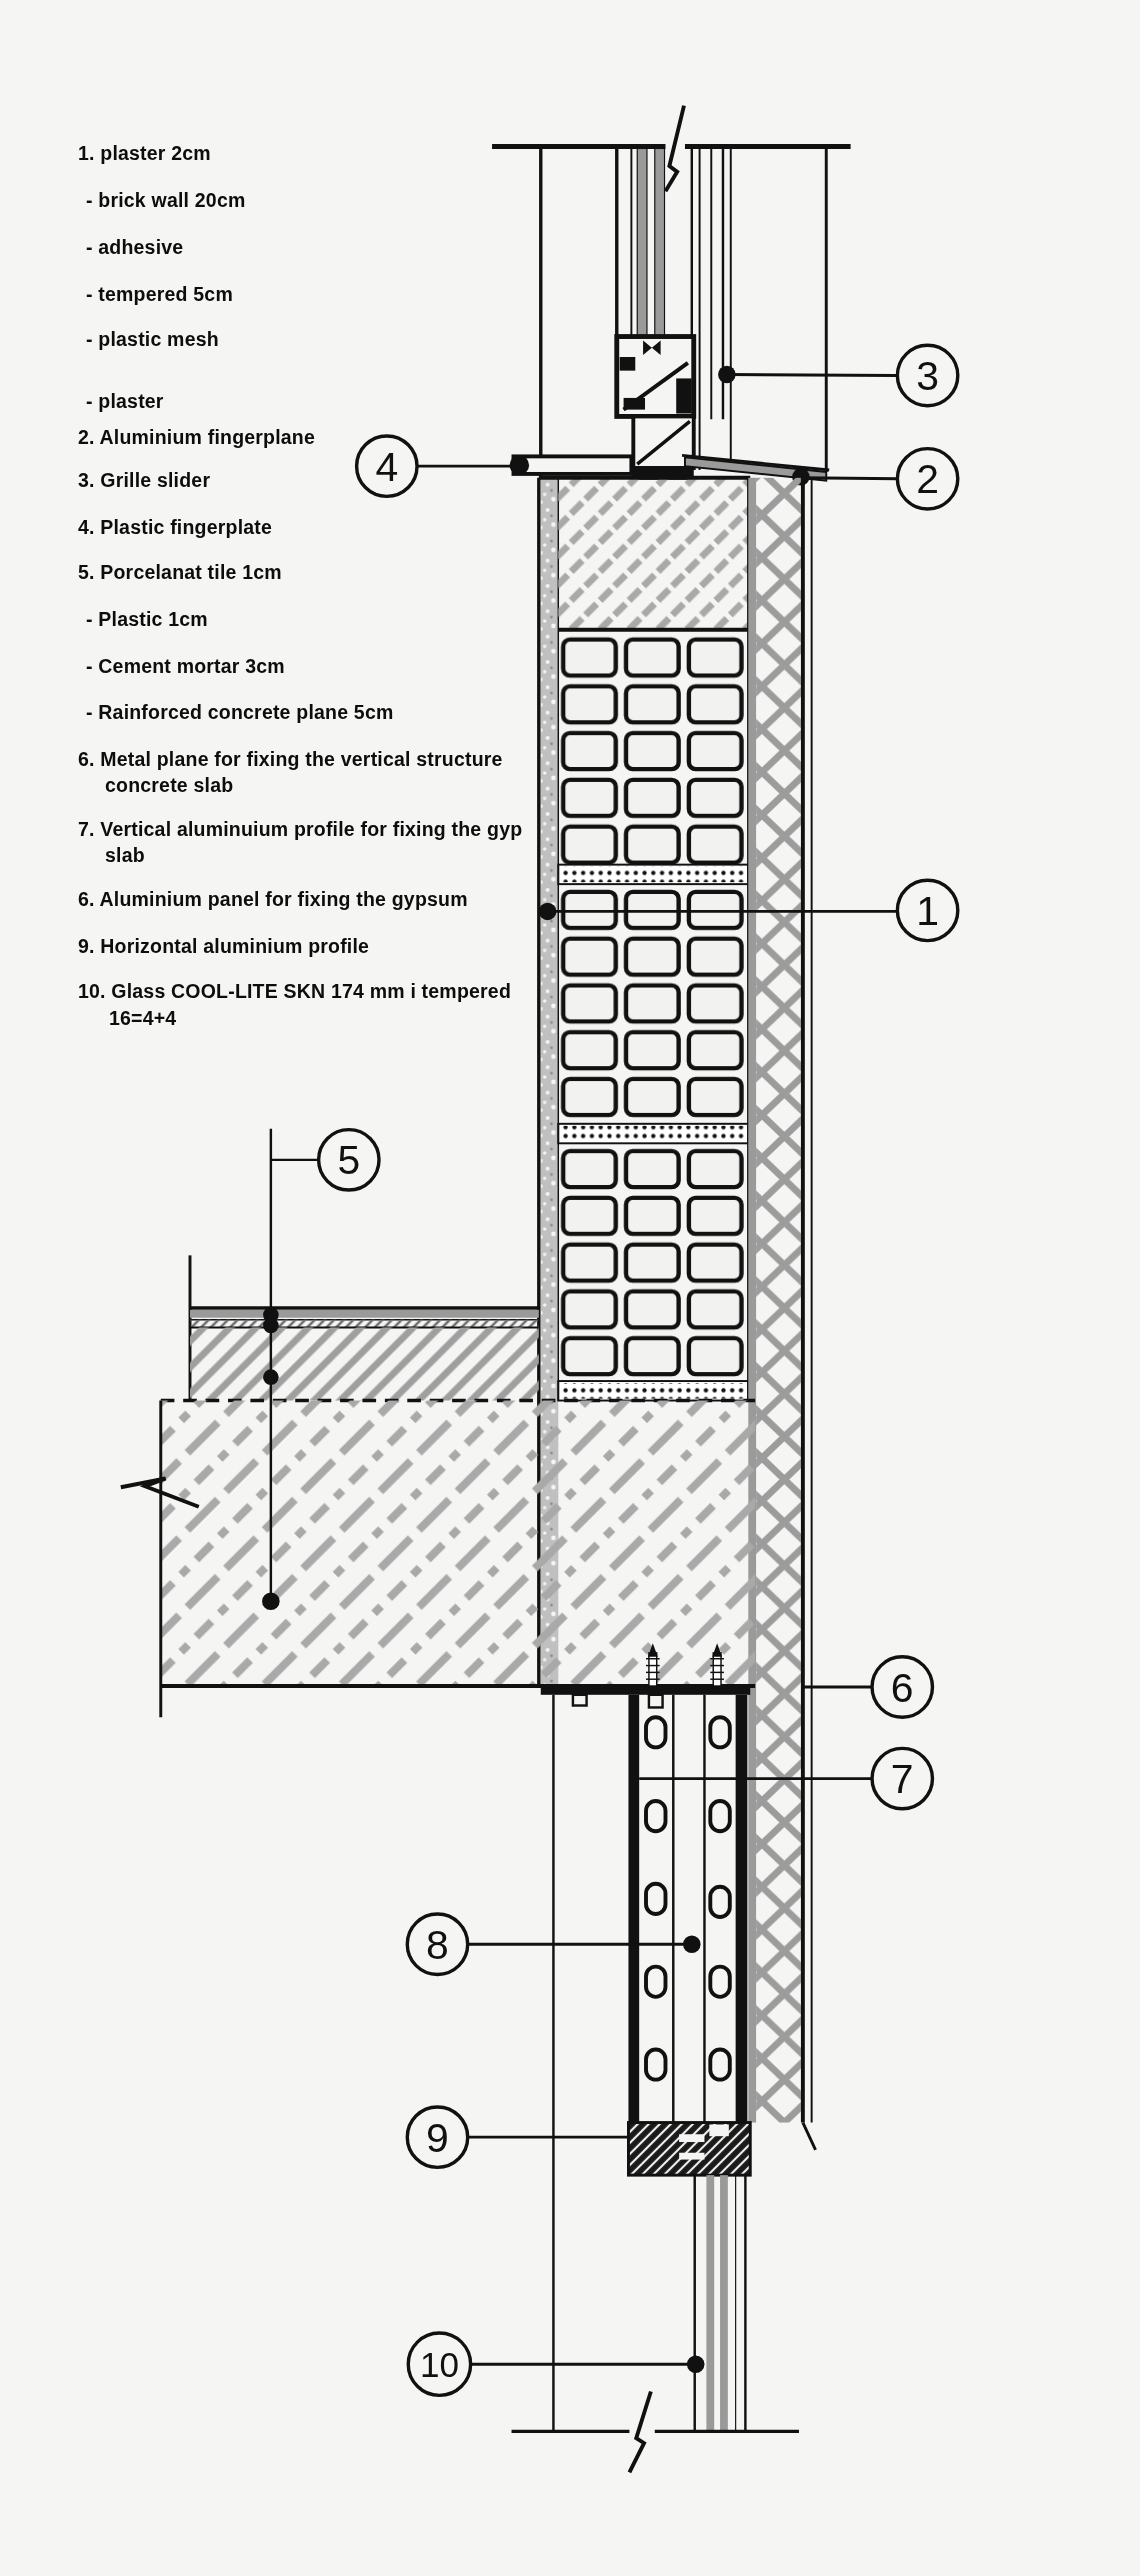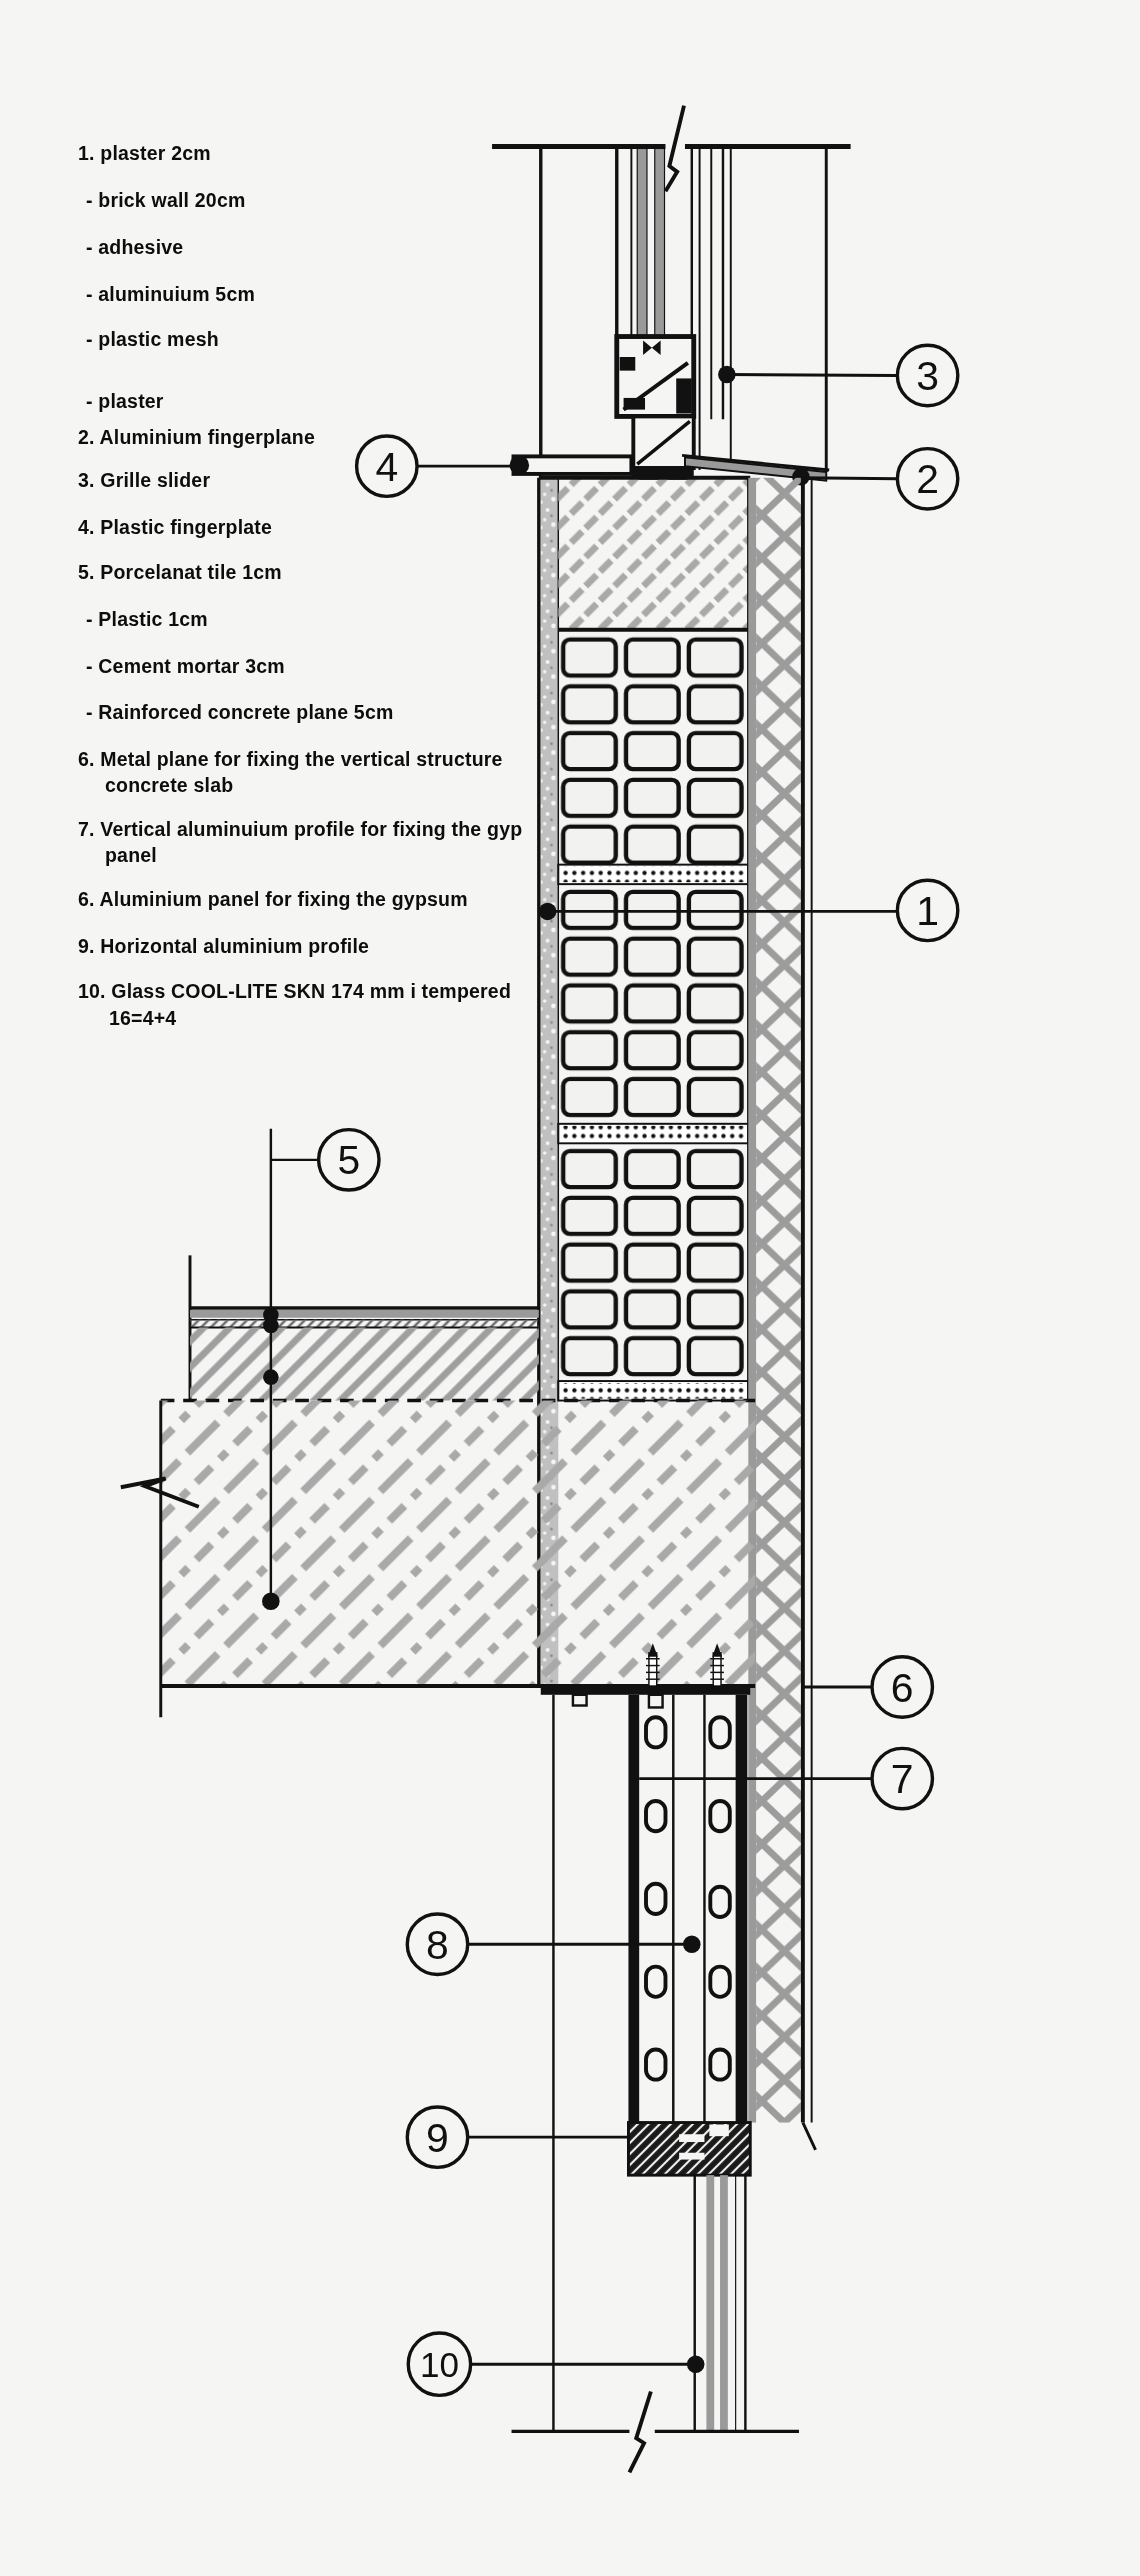--- a/index.html
+++ b/index.html
@@ -13,34 +13,34 @@
 </style>
 </head>
 <body>
 
 <div id="canvas">
 
   <div class="legend">
     <div class="lg" style="top:142px;left:78px">1. plaster 2cm</div>
     <div class="lg" style="top:189px;left:86px">- brick wall 20cm</div>
     <div class="lg" style="top:236px;left:86px">- adhesive</div>
-    <div class="lg" style="top:283px;left:86px">- aluminuium 5cm</div>
+    <div class="lg" style="top:283px;left:86px">- tempered 5cm</div>
     <div class="lg" style="top:328px;left:86px">- plastic mesh</div>
     <div class="lg" style="top:390px;left:86px">- plaster</div>
     <div class="lg" style="top:426px;left:78px">2. Aluminium fingerplane</div>
     <div class="lg" style="top:469px;left:78px">3. Grille slider</div>
     <div class="lg" style="top:516px;left:78px">4. Plastic fingerplate</div>
     <div class="lg" style="top:561px;left:78px">5. Porcelanat tile 1cm</div>
     <div class="lg" style="top:608px;left:86px">- Plastic 1cm</div>
     <div class="lg" style="top:655px;left:86px">- Cement mortar 3cm</div>
     <div class="lg" style="top:701px;left:86px">- Rainforced concrete plane 5cm</div>
     <div class="lg" style="top:748px;left:78px">6. Metal plane for fixing the vertical structure</div>
     <div class="lg" style="top:774px;left:105px">concrete slab</div>
     <div class="lg" style="top:818px;left:78px">7. Vertical aluminuium profile for fixing the gyp</div>
-    <div class="lg" style="top:844px;left:105px">panel</div>
+    <div class="lg" style="top:844px;left:105px">slab</div>
     <div class="lg" style="top:888px;left:78px">6. Aluminium panel for fixing the gypsum</div>
     <div class="lg" style="top:935px;left:78px">9. Horizontal aluminium profile</div>
     <div class="lg" style="top:980px;left:78px">10. Glass COOL-LITE SKN 174 mm i tempered</div>
     <div class="lg" style="top:1007px;left:109px">16=4+4</div>
   </div>
 
   <svg width="1140" height="2576" viewBox="0 0 1170 2643">
     <defs>
 
       <pattern id="pDiagDash" width="56" height="56" patternUnits="userSpaceOnUse" patternTransform="rotate(-45)">

